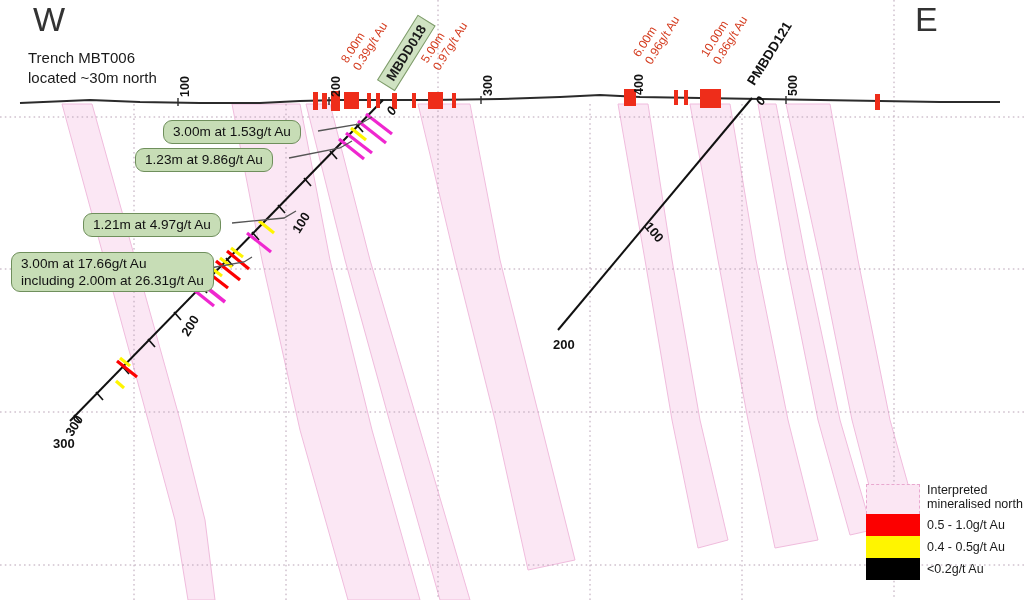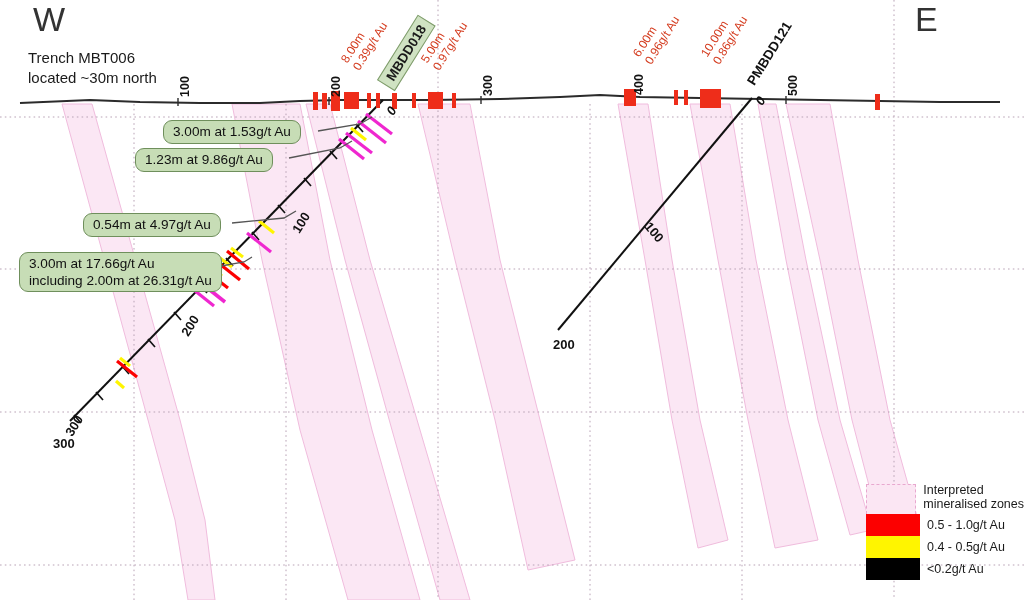--- a/index.html
+++ b/index.html
@@ -205,29 +205,29 @@
   <div class="depth-lab" style="left:752px;top:100px;transform:rotate(-58deg);font-style:italic;">0</div>
   <div class="depth-lab" style="left:653px;top:219px;transform:rotate(50deg);">100</div>
   <div class="depth-lab" style="left:553px;top:337px;">200</div>
   <div class="rot-lab red" style="left:630px;top:52px;transform:rotate(-58deg);white-space:pre;">6.00m
 0.96g/t Au</div>
   <div class="rot-lab red" style="left:698px;top:52px;transform:rotate(-58deg);white-space:pre;">10.00m
 0.86g/t Au</div>
 
   <div class="callout" style="left:163px;top:120px;">3.00m at 1.53g/t Au</div>
   <div class="callout" style="left:135px;top:148px;">1.23m at 9.86g/t Au</div>
-  <div class="callout" style="left:83px;top:213px;">0.54m at 4.97g/t Au</div>
-  <div class="callout" style="left:19px;top:252px;">3.00m at 17.66g/t Au
+  <div class="callout" style="left:83px;top:213px;">1.21m at 4.97g/t Au</div>
+  <div class="callout" style="left:11px;top:252px;">3.00m at 17.66g/t Au
 including 2.00m at 26.31g/t Au</div>
 
   <div class="legend">
     <div class="legend-row zone-row">
       <div class="legend-sw zone"></div>
       <div class="legend-lb">Interpreted
-mineralised zones</div>
+mineralised north</div>
     </div>
     <div class="legend-row">
       <div class="legend-sw g2"></div>
       <div class="legend-lb">0.5 - 1.0g/t Au</div>
     </div>
     <div class="legend-row">
       <div class="legend-sw g3"></div>
       <div class="legend-lb">0.4 - 0.5g/t Au</div>
     </div>
     <div class="legend-row">

